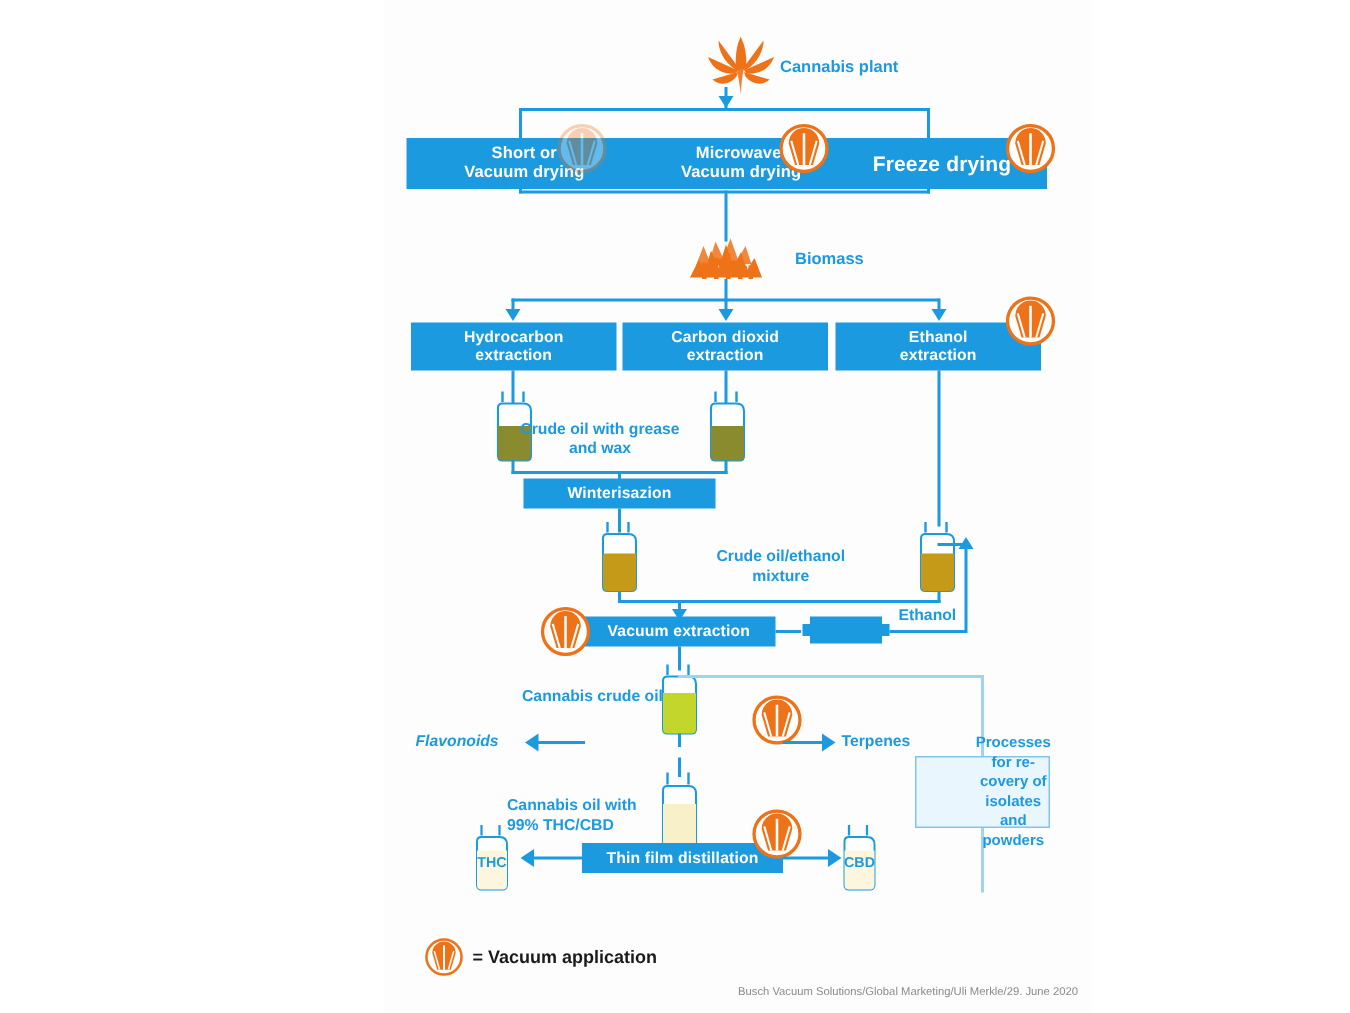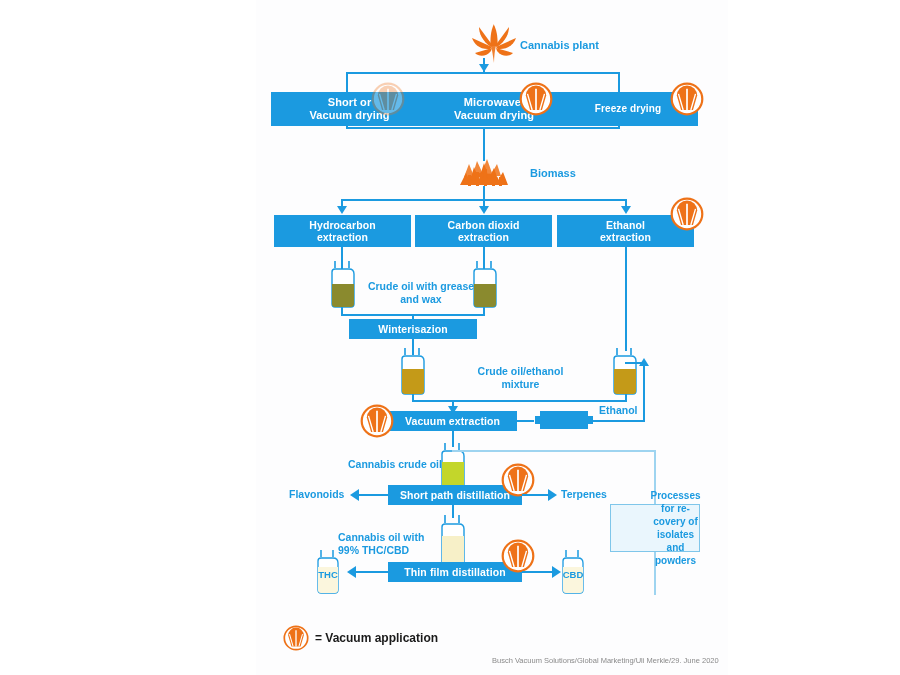--- a/index.html
+++ b/index.html
@@ -131,21 +131,21 @@
     </span>
   </div>
 
   <div class="box" style="left:381px;top:92px;width:140px;height:34px;font-size:11px;">
     <span style="display:block;">
       <span>Microwave/</span><br>
       <span>Vacuum drying</span>
     </span>
   </div>
 
-  <div class="box" style="left:515px;top:92px;width:140px;height:34px;font-size:10px;">
+  <div class="box" style="left:515px;top:92px;width:140px;height:34px;font-size:14px;">
     <span>Freeze drying</span>
   </div>
 
   <svg class="vac faded" style="left:328px;top:82px;" viewBox="0 0 40 40">
     <circle cx="20" cy="20" r="18" fill="#ffffff" stroke="#ee7218" stroke-width="2.6"></circle>
     <path d="M8 16 A12 12 0 0 1 32 16 L27 33 L13 33 Z" fill="#ee7218"></path>
     <path d="M20 8 L20 33" stroke="#ffffff" stroke-width="2"></path>
     <path d="M10 14 L15.5 33" stroke="#ffffff" stroke-width="1.6"></path>
     <path d="M30 14 L24.5 33" stroke="#ffffff" stroke-width="1.6"></path>
   </svg>
@@ -230,21 +230,21 @@
     <path d="M9 3 L9 10 M23 3 L23 10" stroke="#1b9ae0" stroke-width="1.6" fill="none"></path>
     <path d="M6 14 Q6 11 9 11 L23 11 Q28 11 28 16 L28 46 Q28 49 25 49 L9 49 Q6 49 6 46 Z" fill="#ffffff" stroke="#1b9ae0" stroke-width="1.4"></path>
     <path d="M6 26 L28 26 L28 46 Q28 49 25 49 L9 49 Q6 49 6 46 Z" fill="#8a8a2e"></path>
   </svg>
   <svg class="flask" style="left:425px;top:258px;width:34px;height:52px;" viewBox="0 0 34 52">
     <path d="M9 3 L9 10 M23 3 L23 10" stroke="#1b9ae0" stroke-width="1.6" fill="none"></path>
     <path d="M6 14 Q6 11 9 11 L23 11 Q28 11 28 16 L28 46 Q28 49 25 49 L9 49 Q6 49 6 46 Z" fill="#ffffff" stroke="#1b9ae0" stroke-width="1.4"></path>
     <path d="M6 26 L28 26 L28 46 Q28 49 25 49 L9 49 Q6 49 6 46 Z" fill="#8a8a2e"></path>
   </svg>
 
-  <div class="lbl wrap" style="left:323px;top:280px;width:110px;">
+  <div class="lbl wrap" style="left:302px;top:280px;width:110px;">
     <span>Crude oil with grease</span>
     <span>and wax</span>
   </div>
 
   <div class="ln v" style="left:298px;top:307px;height:9px;"></div>
   <div class="ln v" style="left:440px;top:307px;height:9px;"></div>
   <div class="ln h" style="left:298px;top:314px;width:144px;"></div>
   <div class="ln v" style="left:369px;top:314px;height:6px;"></div>
 
   <div class="box" style="left:306px;top:319px;width:128px;height:20px;font-size:10.5px;">
@@ -305,35 +305,32 @@
   <svg class="flask" style="left:393px;top:440px;width:34px;height:52px;" viewBox="0 0 34 52">
     <path d="M9 3 L9 10 M23 3 L23 10" stroke="#1b9ae0" stroke-width="1.6" fill="none"></path>
     <path d="M6 14 Q6 11 9 11 L23 11 Q28 11 28 16 L28 46 Q28 49 25 49 L9 49 Q6 49 6 46 Z" fill="#ffffff" stroke="#1b9ae0" stroke-width="1.4"></path>
     <path d="M6 22 L28 22 L28 46 Q28 49 25 49 L9 49 Q6 49 6 46 Z" fill="#c3d62b"></path>
   </svg>
 
   <div class="lbl" style="left:305px;top:458px;">Cannabis crude oil</div>
 
   <div class="ln v" style="left:409px;top:489px;height:9px;"></div>
 
-  <div class="box" style="left:345px;top:485px;width:134px;height:20px;font-size:10.5px;">
-    <span>Short path distillation</span>
-  </div>
 
   <svg class="vac" style="left:458px;top:463px;" viewBox="0 0 40 40">
     <circle cx="20" cy="20" r="18" fill="#ffffff" stroke="#ee7218" stroke-width="2.6"></circle>
     <path d="M8 16 A12 12 0 0 1 32 16 L27 33 L13 33 Z" fill="#ee7218"></path>
     <path d="M20 8 L20 33" stroke="#ffffff" stroke-width="2"></path>
     <path d="M10 14 L15.5 33" stroke="#ffffff" stroke-width="1.6"></path>
     <path d="M30 14 L24.5 33" stroke="#ffffff" stroke-width="1.6"></path>
   </svg>
 
   <div class="ln h" style="left:315px;top:494px;width:32px;"></div>
   <div class="arr left" style="left:307px;top:489px;"></div>
-  <div class="lbl" style="left:246px;top:488px;">Flavonoids</div>
+  <div class="lbl" style="left:234px;top:488px;font-style:italic;">Flavonoids</div>
 
   <div class="ln h" style="left:479px;top:494px;width:28px;"></div>
   <div class="arr right" style="left:505px;top:489px;"></div>
   <div class="lbl" style="left:518px;top:488px;">Terpenes</div>
 
   <div class="ln v" style="left:409px;top:505px;height:13px;"></div>
 
   <svg class="flask" style="left:393px;top:512px;width:34px;height:56px;" viewBox="0 0 34 56">
     <path d="M9 3 L9 11 M23 3 L23 11" stroke="#1b9ae0" stroke-width="1.6" fill="none"></path>
     <path d="M6 15 Q6 12 9 12 L23 12 Q28 12 28 17 L28 50 Q28 53 25 53 L9 53 Q6 53 6 50 Z" fill="#ffffff" stroke="#1b9ae0" stroke-width="1.4"></path>

